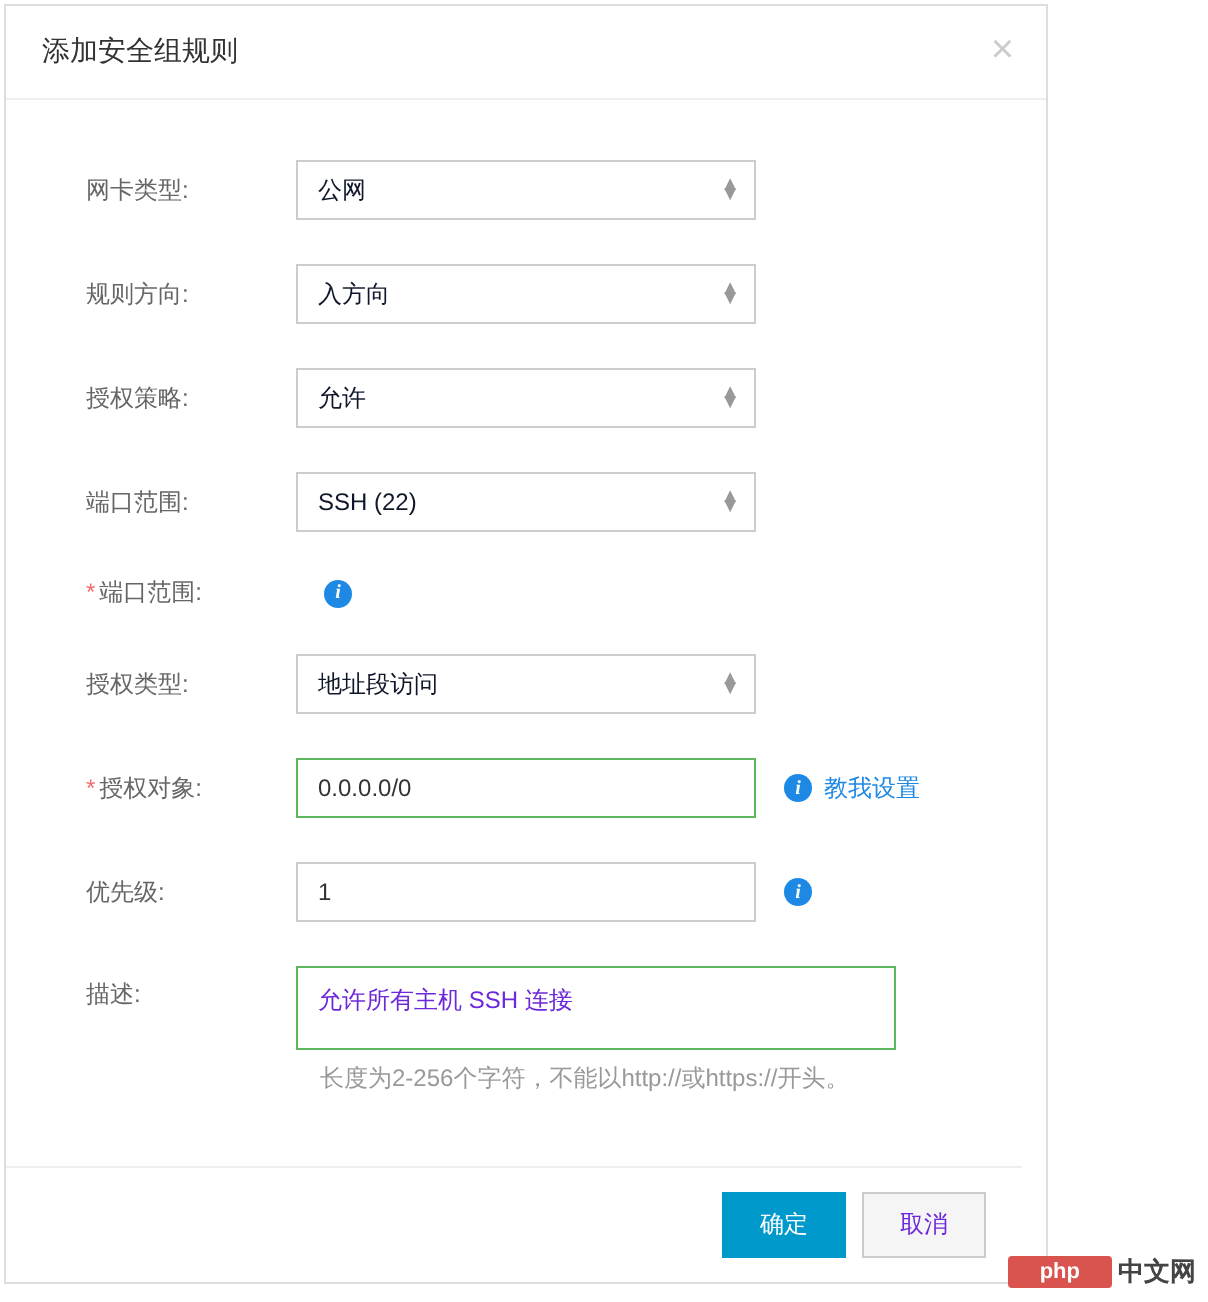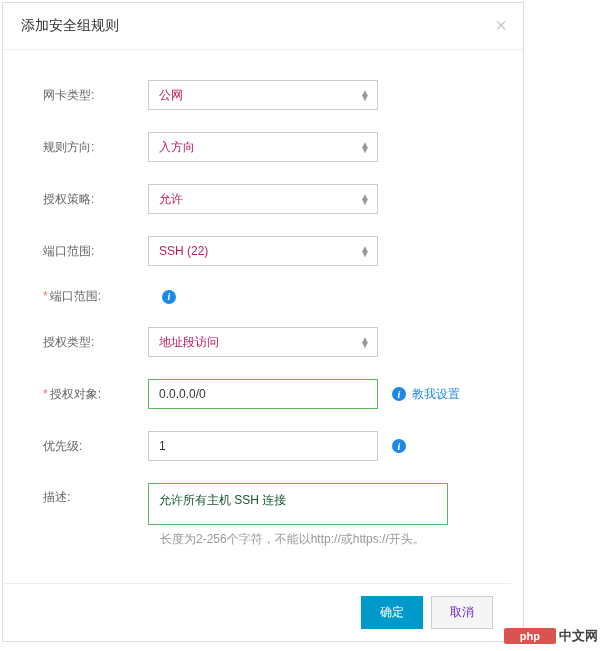--- a/index.html
+++ b/index.html
@@ -66,21 +66,21 @@
       flex: 0 0 auto;
       width: 230px;
       position: relative;
     }
     .form-select {
       width: 100%;
       height: 30px;
       border: 1px solid #ccc;
       padding: 0 24px 0 10px;
       font-size: 12px;
-      color: #be185d;
+      color: #0f172a;
       background: #fff;
       appearance: none;
       -webkit-appearance: none;
       cursor: pointer;
       position: relative;
     }
     .select-arrow {
       position: absolute;
       right: 8px;
       top: 50%;
@@ -106,21 +106,21 @@
     }
     .form-input.highlight {
       border-color: #5cb85c;
     }
     .form-textarea {
       width: 300px;
       height: 42px;
       border: 1px solid #5cb85c;
       padding: 8px 10px;
       font-size: 12px;
-      color: #14532d;
+      color: #6d28d9;
       resize: none;
       font-family: inherit;
     }
     .info-icon {
       display: inline-flex;
       align-items: center;
       justify-content: center;
       width: 14px;
       height: 14px;
       border-radius: 50%;

